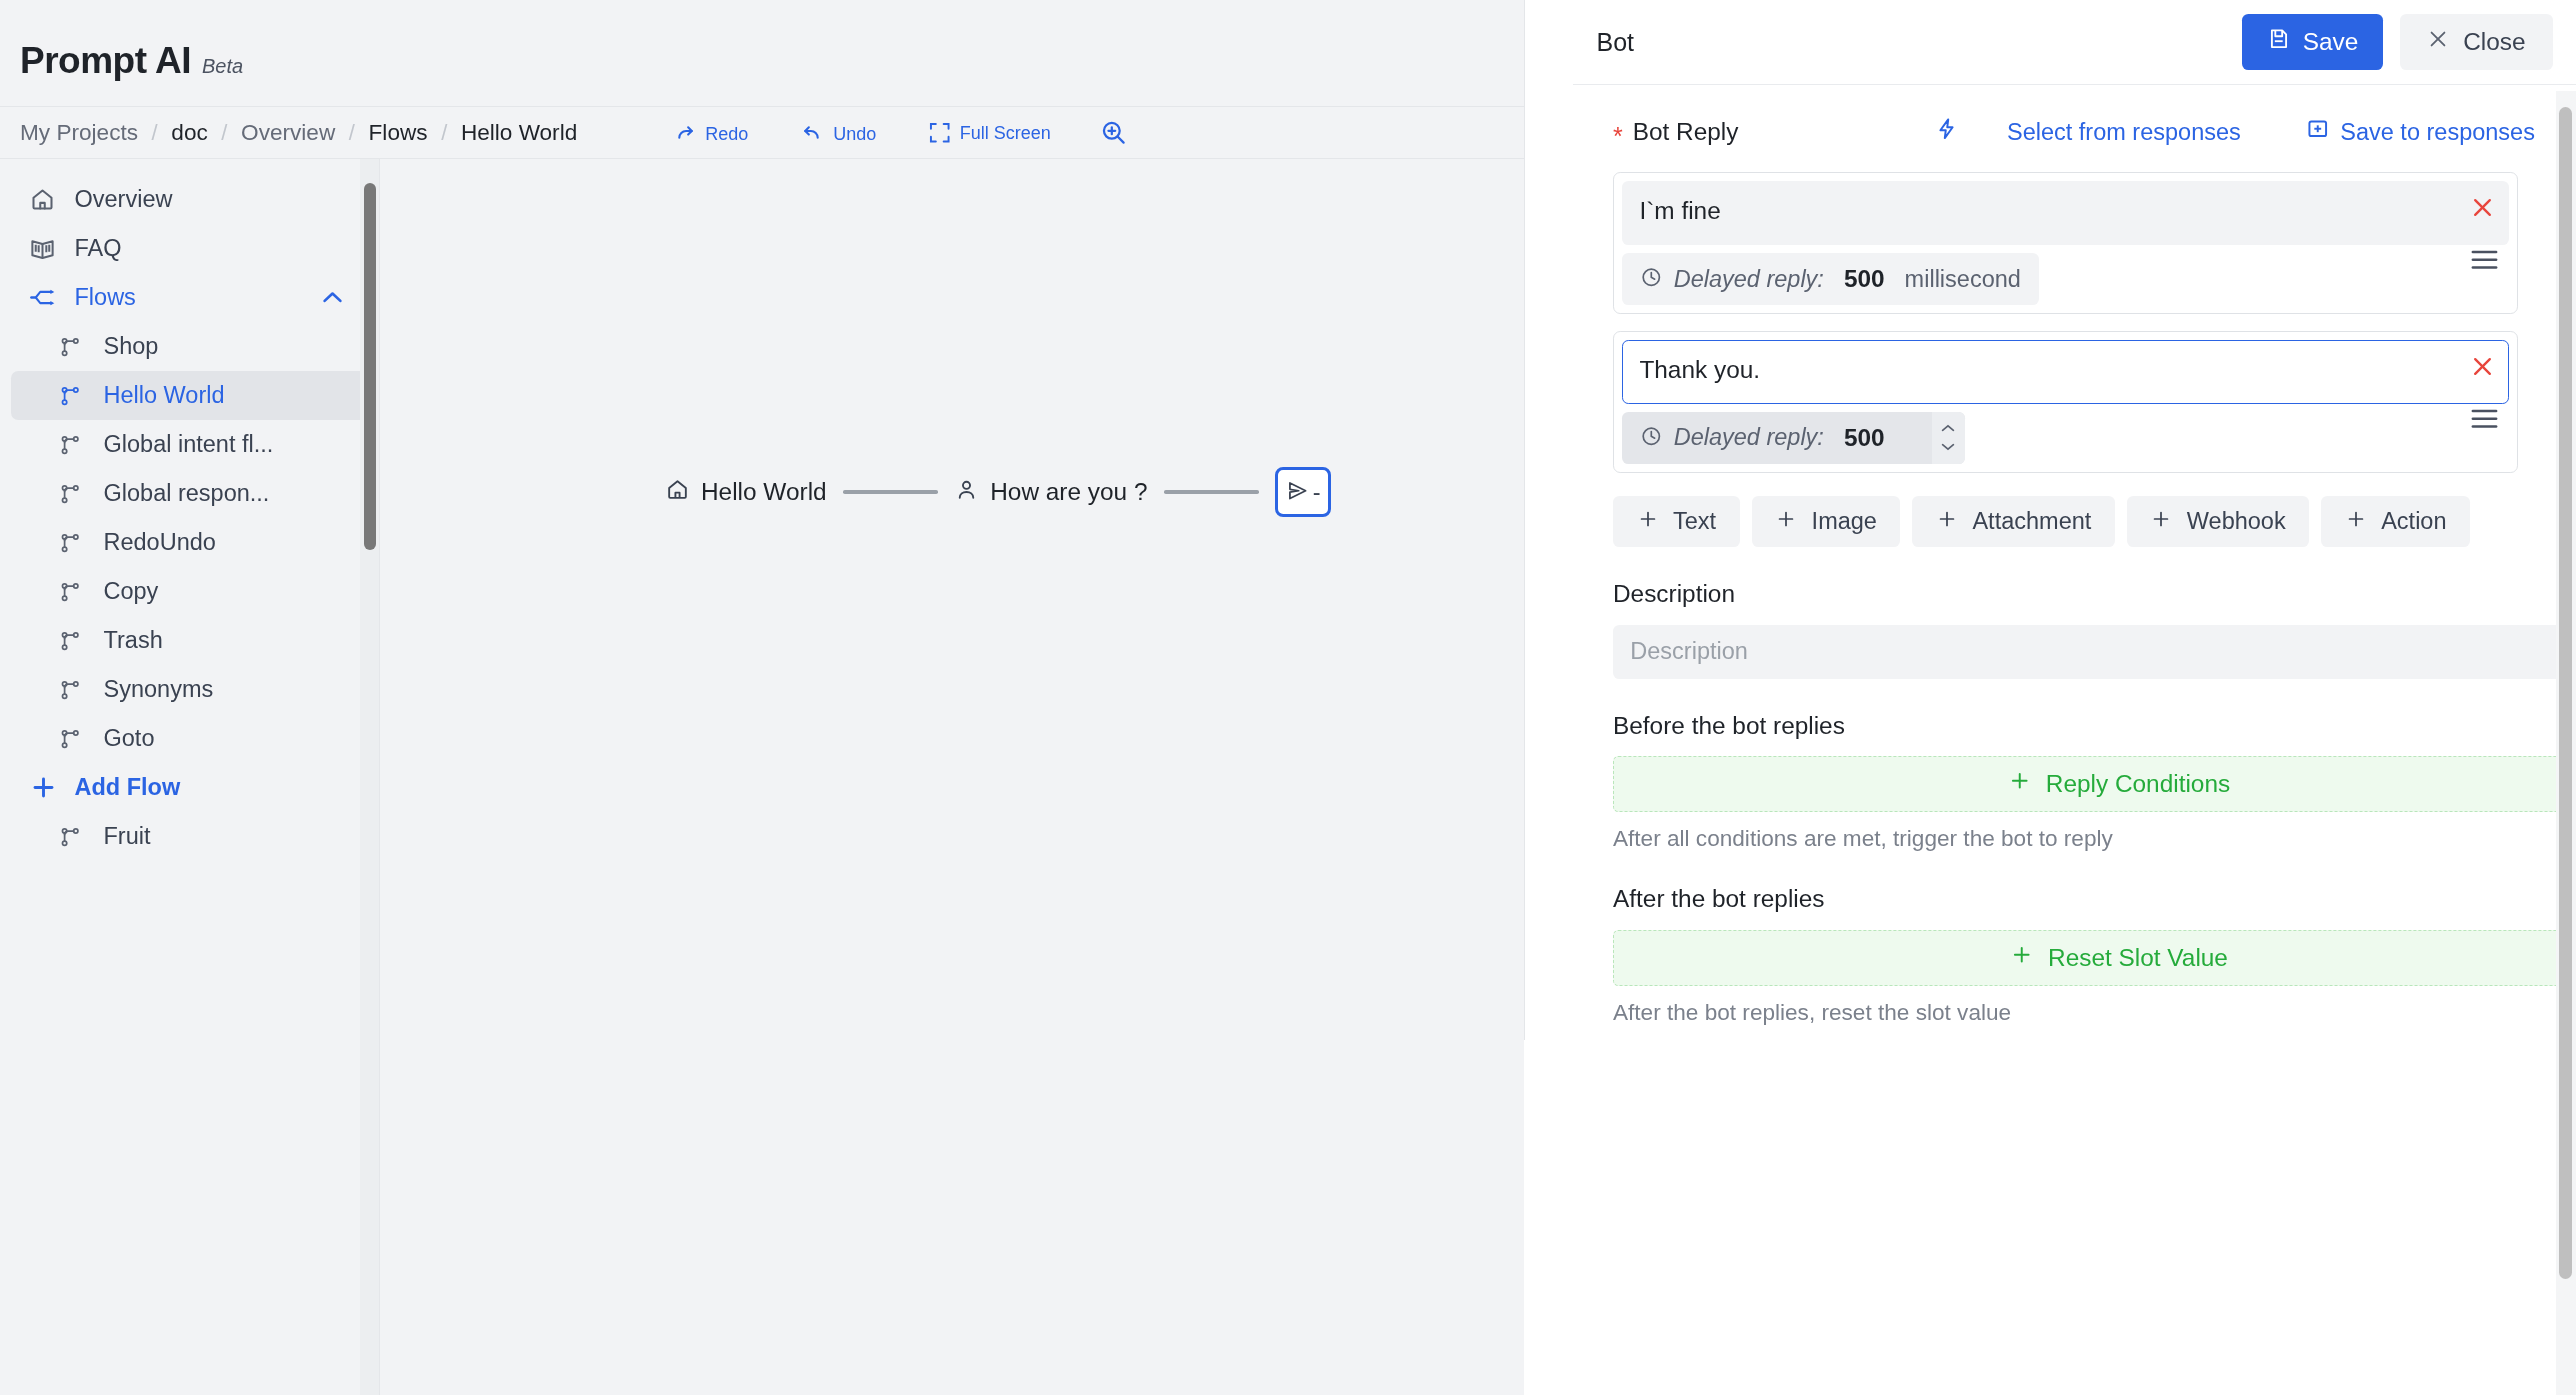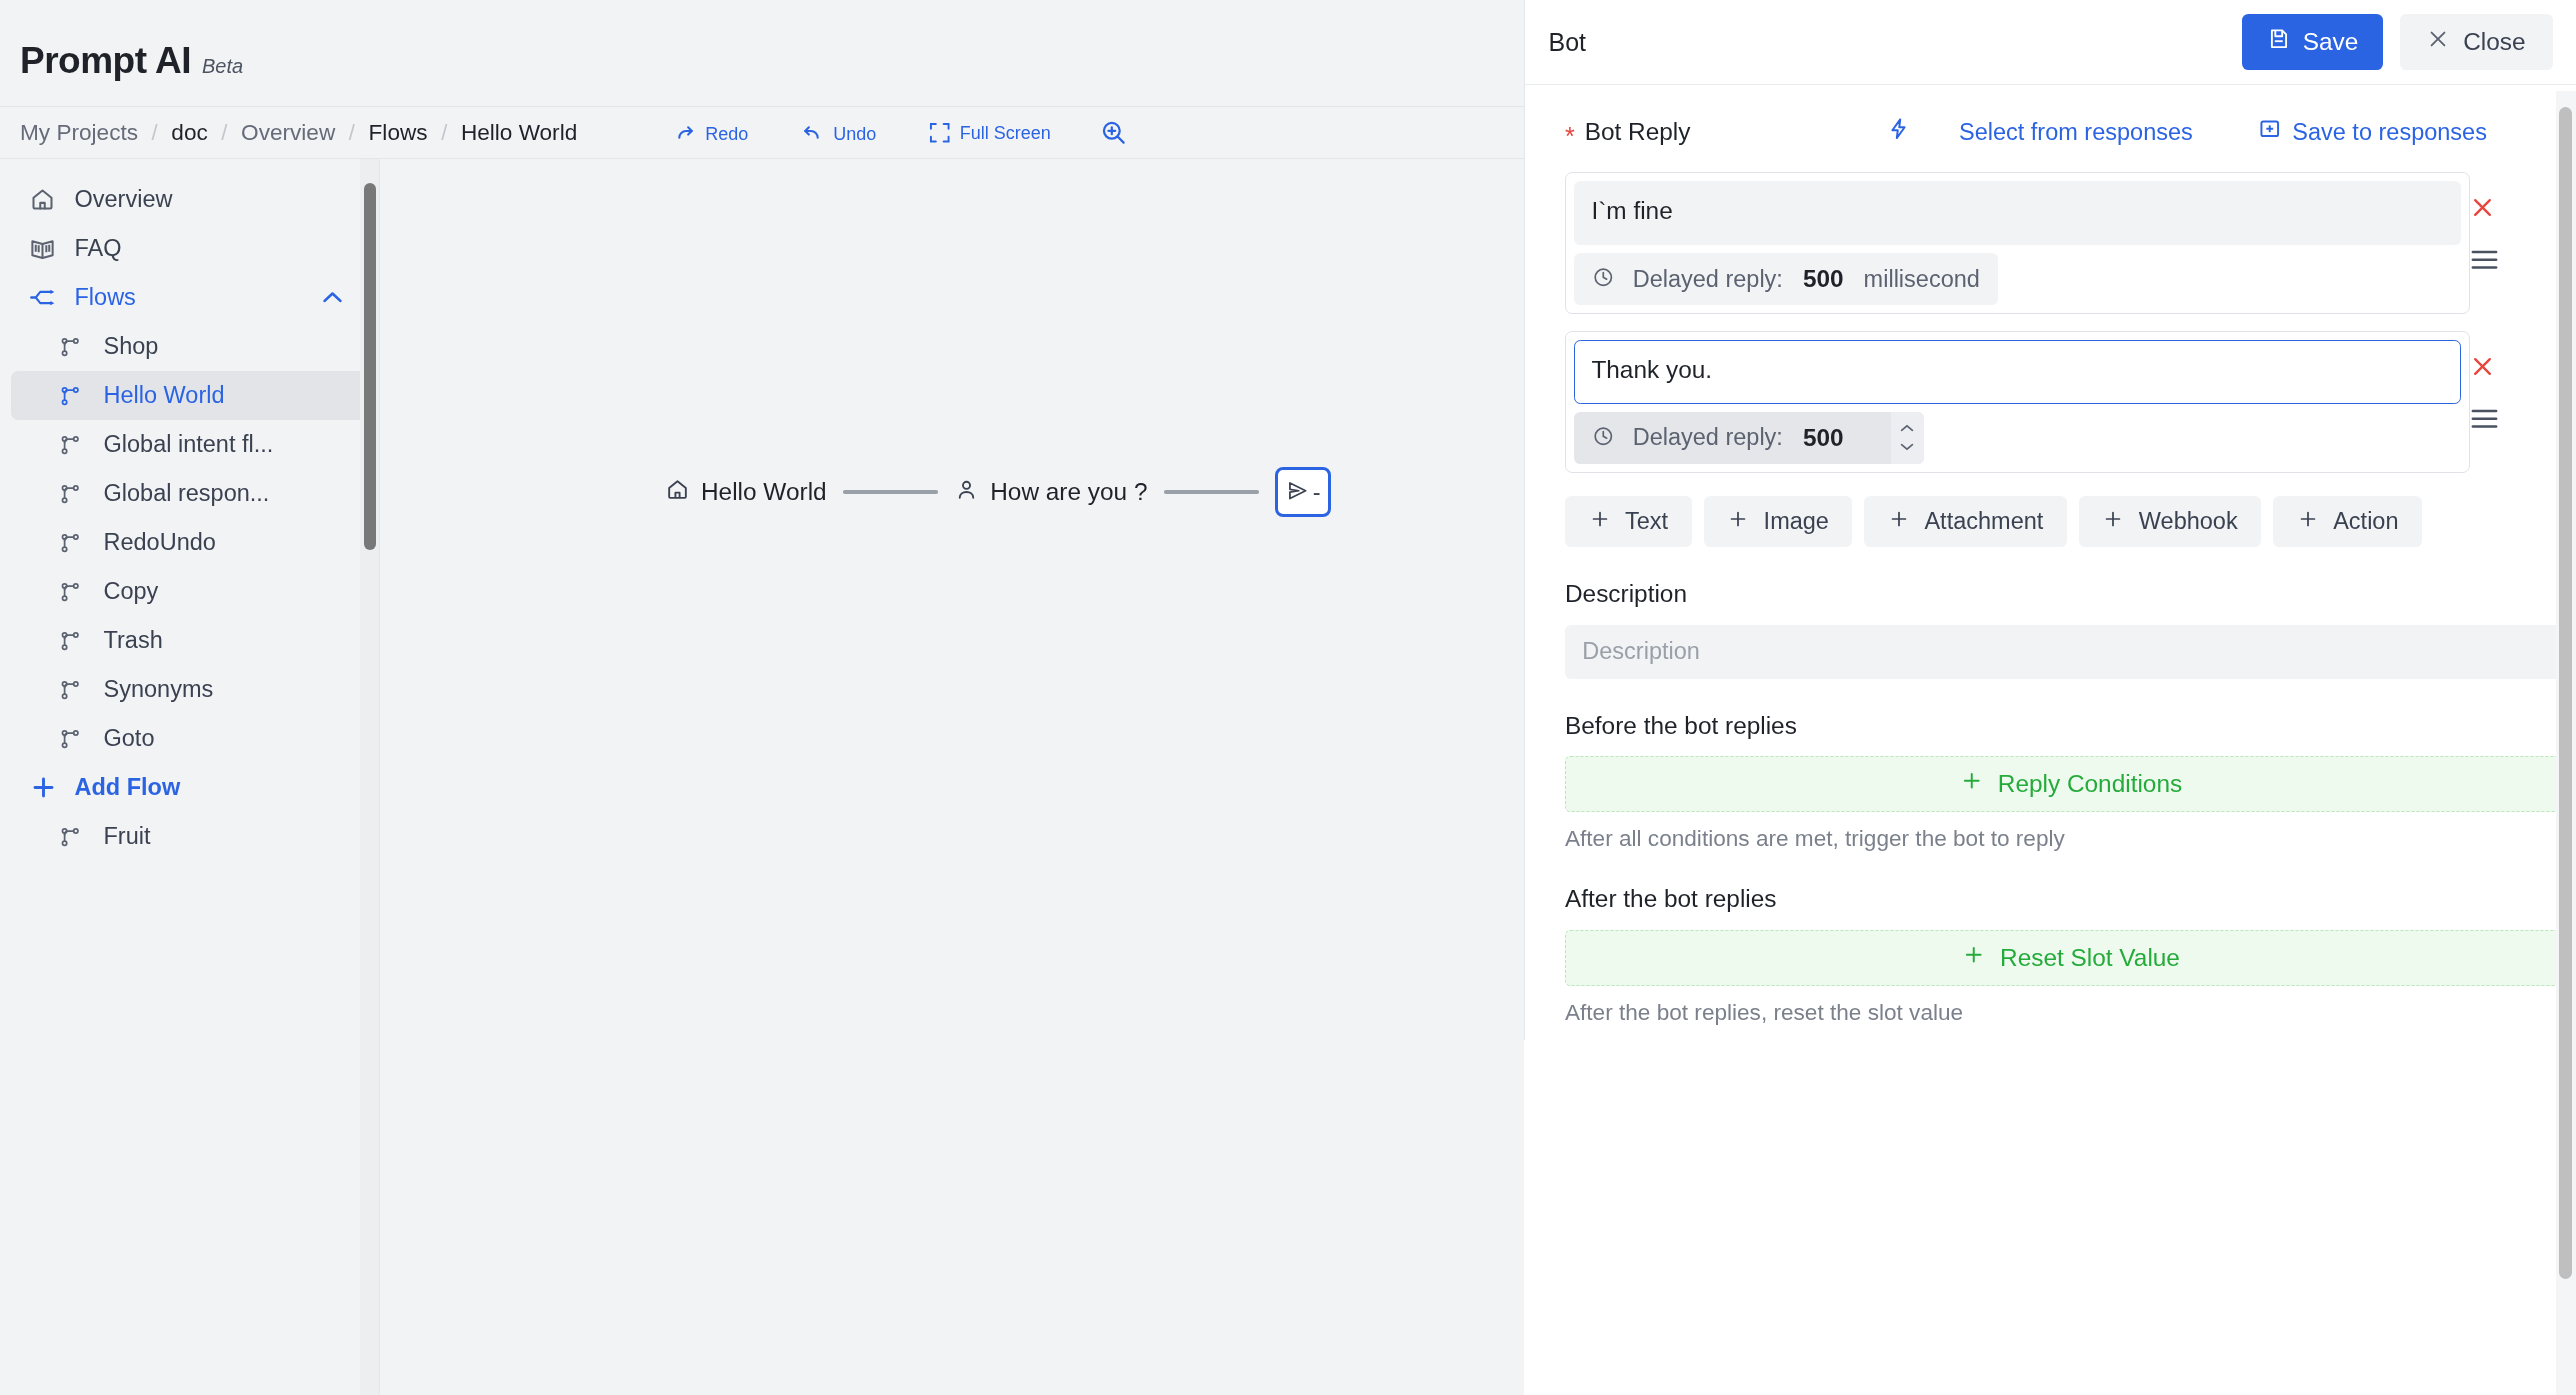--- a/index.html
+++ b/index.html
@@ -119,20 +119,21 @@
     gap: 3.6px;
   }
   .end-dash { font-size: 23.5px; color: #3a4251; }
 
   
   .panel {
     width: 1052px; flex: 0 0 1052px; height: 1040px;
     background: #ffffff; position: relative;
     display: flex; flex-direction: column;
     border-left: 0.9px solid #e4e6e9;
+    padding-left: 48px;
   }
   .panel-head {
     height: 85px; flex: 0 0 85px;
     display: flex; align-items: center;
     padding: 0 23.5px 0 23.5px;
     border-bottom: 0.9px solid #e9ebee;
   }
   .panel-title { font-size: 25px; color: #1f2329; }
   .panel-head-actions { margin-left: auto; display: flex; align-items: center; gap: 0px; }
   .btn-save {
@@ -179,21 +180,21 @@
   }
   .ta.focused { background: #ffffff; border: 1.8px solid #2b64e3; }
   .ta::placeholder { color: #9aa0a8; }
   .delay-row {
     margin-top: 8.1px;
     display: inline-flex; align-items: center;
     height: 52px; background: #f2f3f5; border-radius: 6.3px;
     padding: 0 18px; gap: 0;
   }
   .delay-row.alt { background: #e4e6ea; padding-right: 0; }
-  .delay-label { font-size: 23.5px; color: #5b6270; margin-left: 18px; }
+  .delay-label { font-size: 23.5px; color: #5b6270; margin-left: 11px; font-style: italic; }
   .delay-val { font-size: 24.4px; color: #1f2329; font-weight: 600; margin-left: 20px; }
   .delay-unit { font-size: 23.5px; color: #5b6270; margin-left: 20px; }
   .stepper {
     width: 33px; height: 52px; margin-left: 47px;
     background: #eceef1; border-radius: 0 6.3px 6.3px 0;
     display: flex; flex-direction: column; align-items: center; justify-content: center; gap: 7.2px;
     cursor: pointer;
   }
   .side-icons { position: absolute; right: 0; top: 0; width: 109px; height: 100%; }
   .x-btn {

